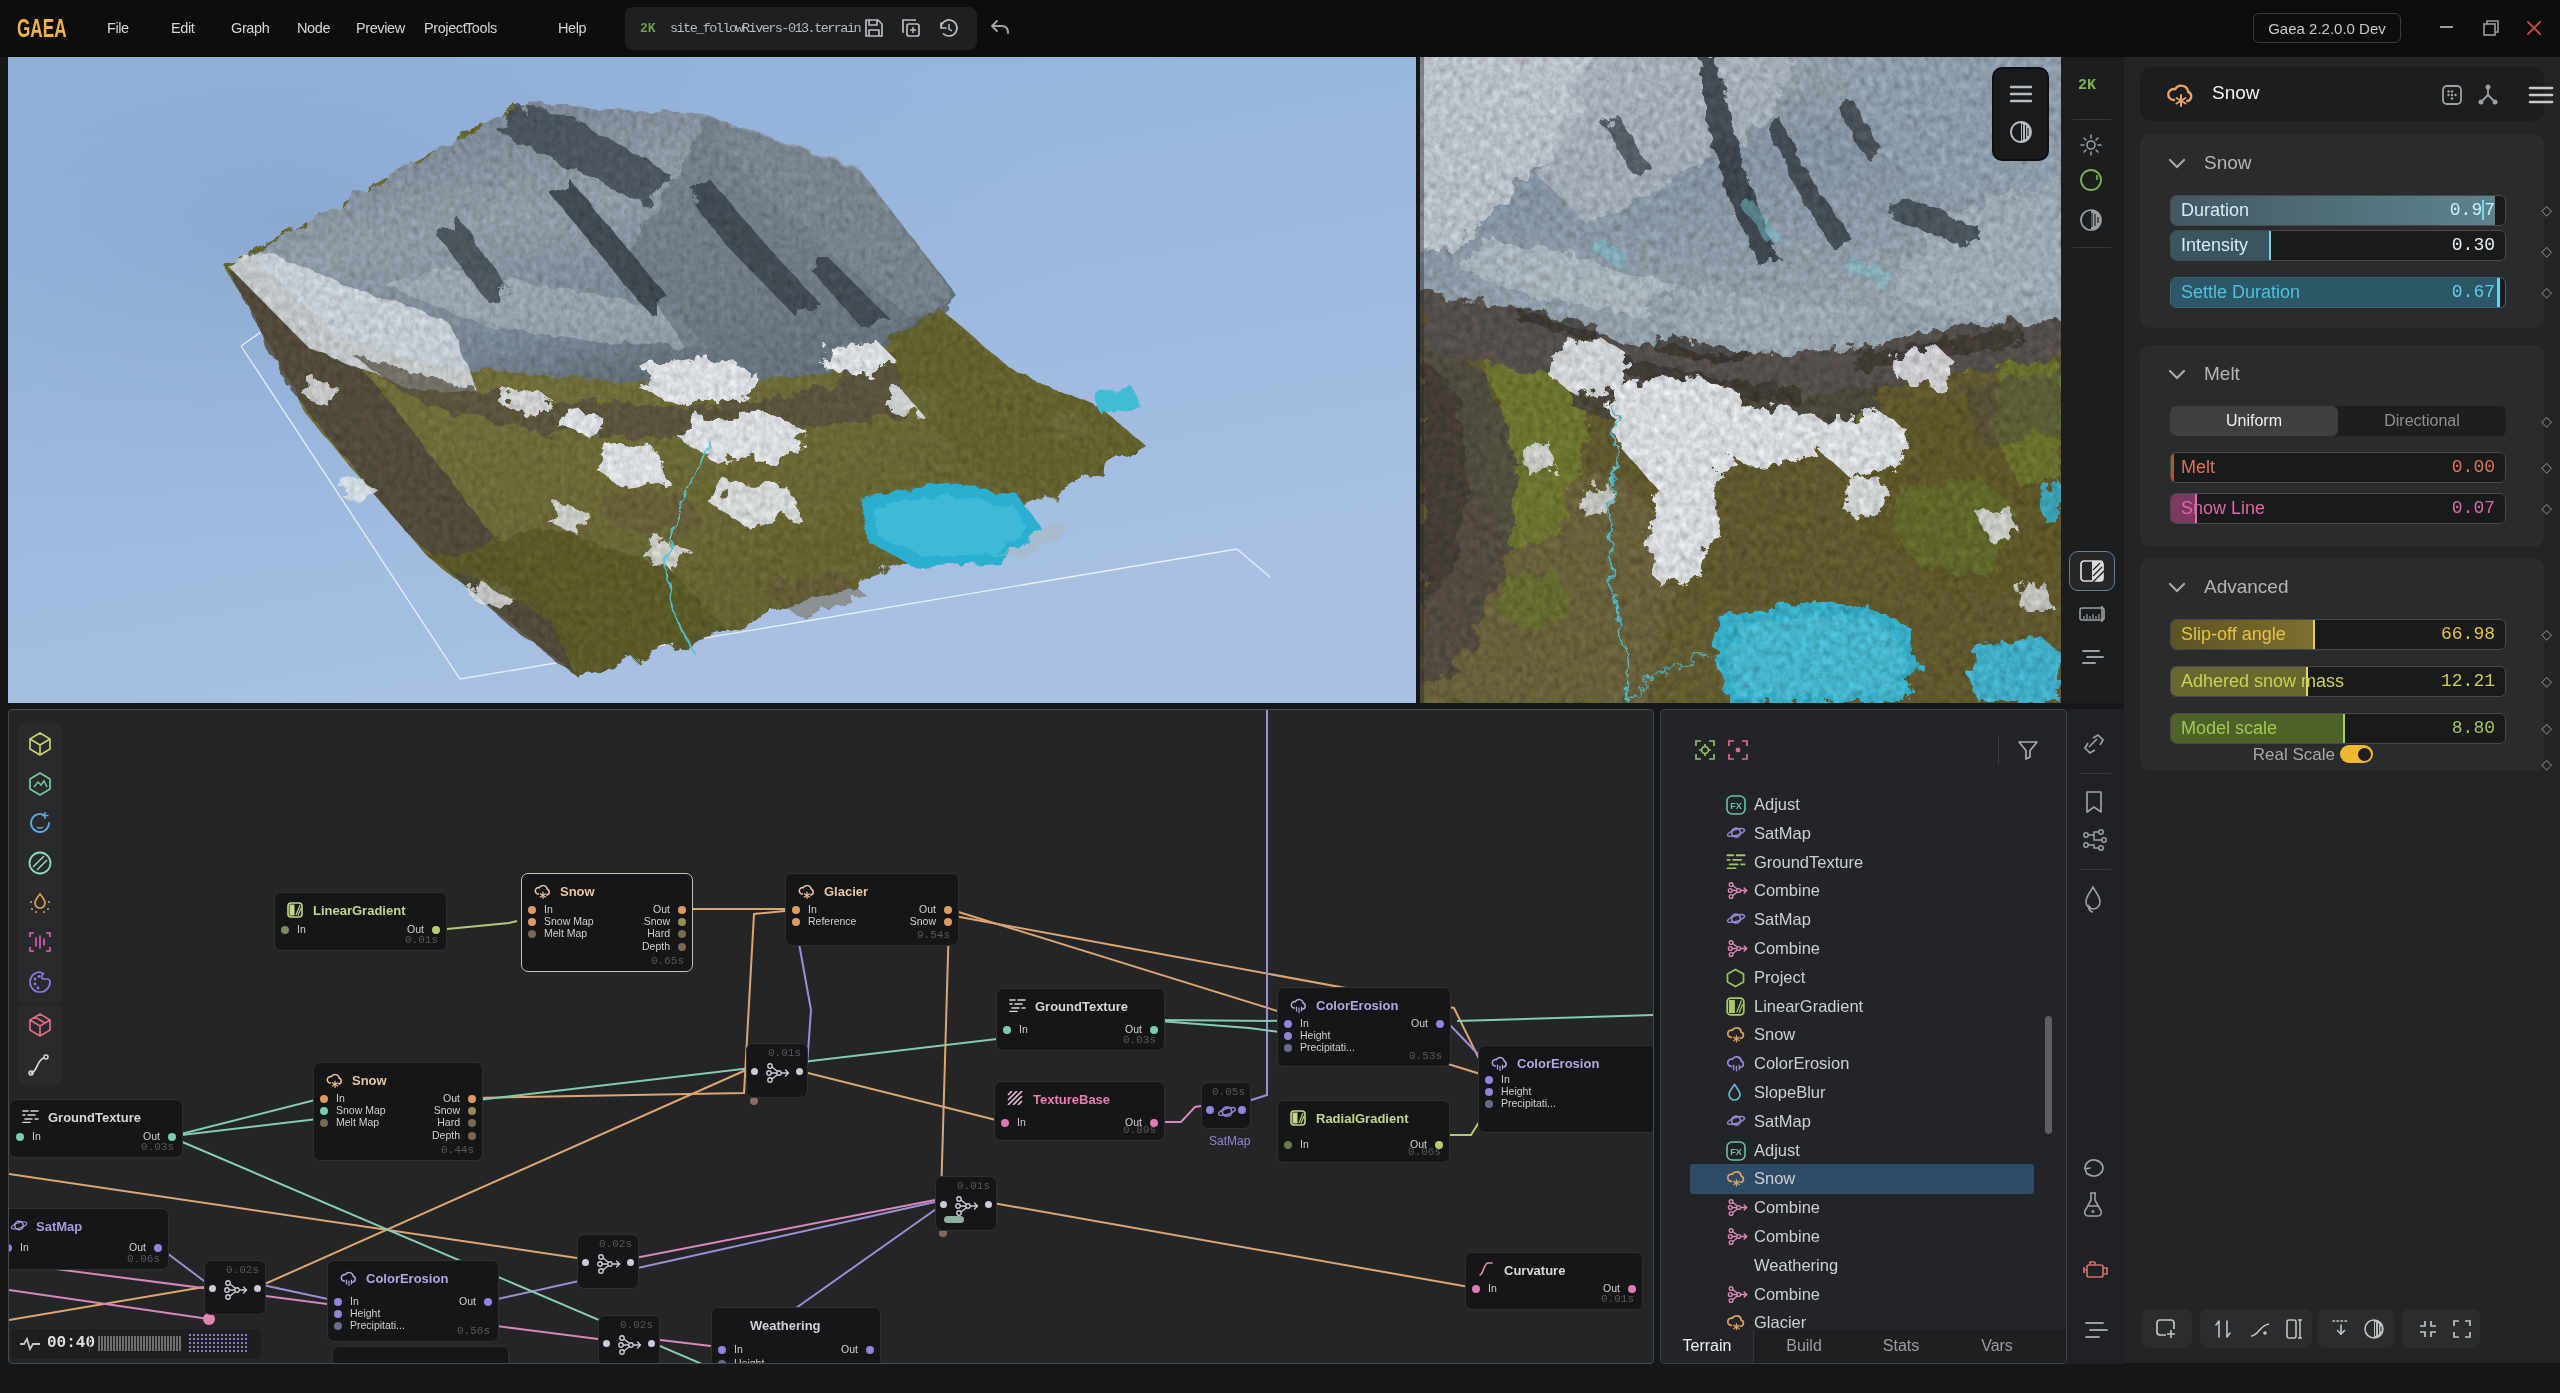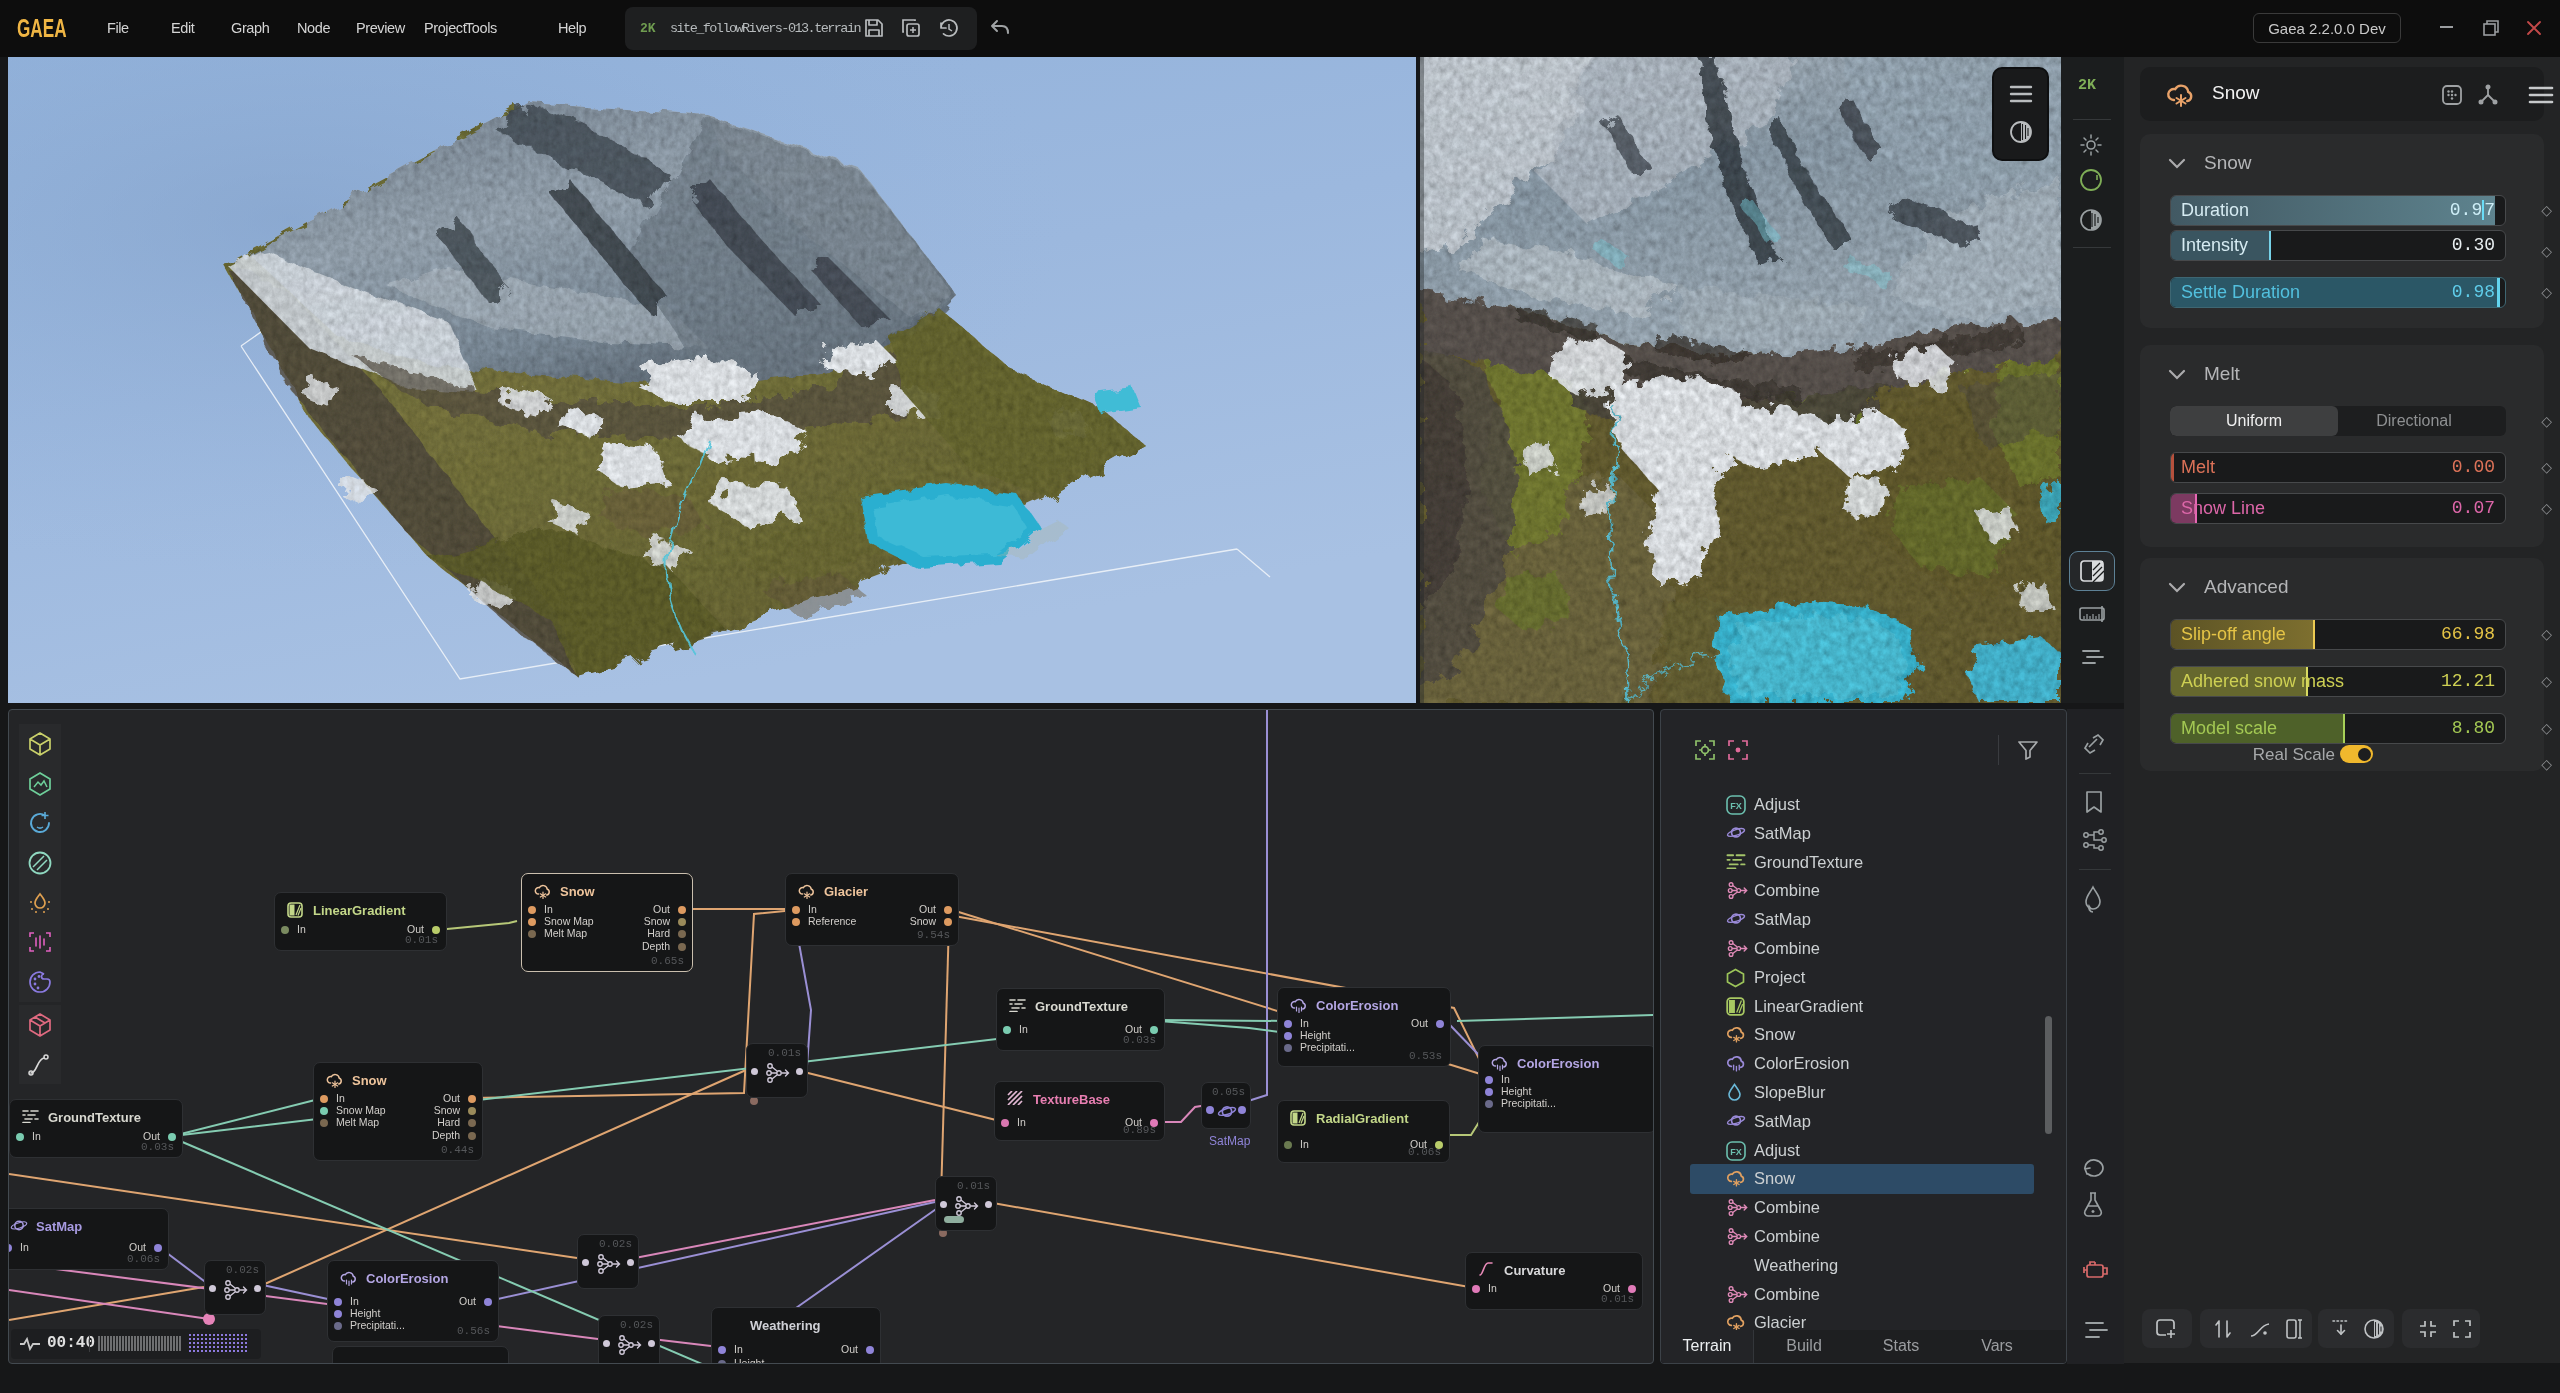--- a/index.html
+++ b/index.html
@@ -511,35 +511,35 @@
         <div class="sval" style="color:#cdedf6">0.9<span style="border-left:2px solid #6adcf6;margin-left:0px;margin-right:0px"></span>7</div>
       </div>
       <div class="slider" style="top:96px">
         <div class="sfill" style="width:30%;background:#3a5560;border-right:2px solid #76d2e8"></div>
         <div class="slab" style="color:#d6ebf2">Intensity</div>
         <div class="sval" style="color:#e8eef0">0.30</div>
       </div>
       <div class="slider" style="top:143px;border-color:#3e6672">
         <div class="sfill" style="width:98.5%;background:#2b5766;border-right:3px solid #62d4ee"></div>
         <div class="slab" style="color:#52c0de">Settle Duration</div>
-        <div class="sval" style="color:#5fcdea">0.98</div>
+        <div class="sval" style="color:#5fcdea">0.67</div>
       </div>
       <div class="dia" style="right:-8px;top:68px">◇</div>
       <div class="dia" style="right:-8px;top:109px">◇</div>
       <div class="dia" style="right:-8px;top:150px">◇</div>
     </div>
 
     <div class="abs rcard" style="top:288px;height:202px">
       <svg class="abs" style="left:28px;top:24px" width="18" height="12" viewBox="0 0 18 12">
           <path d="M2 2 L9 9 L16 2" fill="none" stroke="#ababad" stroke-width="2.2" stroke-linecap="round"></path>
         </svg>
       <div class="abs sect-label" style="left:64px;top:18px">Melt</div>
       <div class="abs" style="left:30px;top:61px;width:336px;height:30px;background:#1d1e1f;border-radius:6px;overflow:hidden">
         <div class="abs" style="left:0;top:0;width:168px;height:30px;background:#3e3f40;border-radius:6px;color:#efefef;font-size:16px;text-align:center;line-height:30px">Uniform</div>
-        <div class="abs" style="left:160px;top:0;width:168px;height:30px;color:#8e9092;font-size:16px;text-align:center;line-height:30px">Directional</div>
+        <div class="abs" style="left:168px;top:0;width:168px;height:30px;color:#8e9092;font-size:16px;text-align:center;line-height:30px">Directional</div>
       </div>
       <div class="slider" style="top:107px">
         <div class="sfill" style="width:3px;background:#b5513d"></div>
         <div class="slab" style="color:#dc7258">Melt</div>
         <div class="sval" style="color:#dc7258">0.00</div>
       </div>
       <div class="slider" style="top:148px">
         <div class="sfill" style="width:26px;background:#7c3a61;border-right:2px solid #e668b4"></div>
         <div class="slab" style="color:#dc66a8">Snow Line</div>
         <div class="sval" style="color:#dc66a8">0.07</div>

